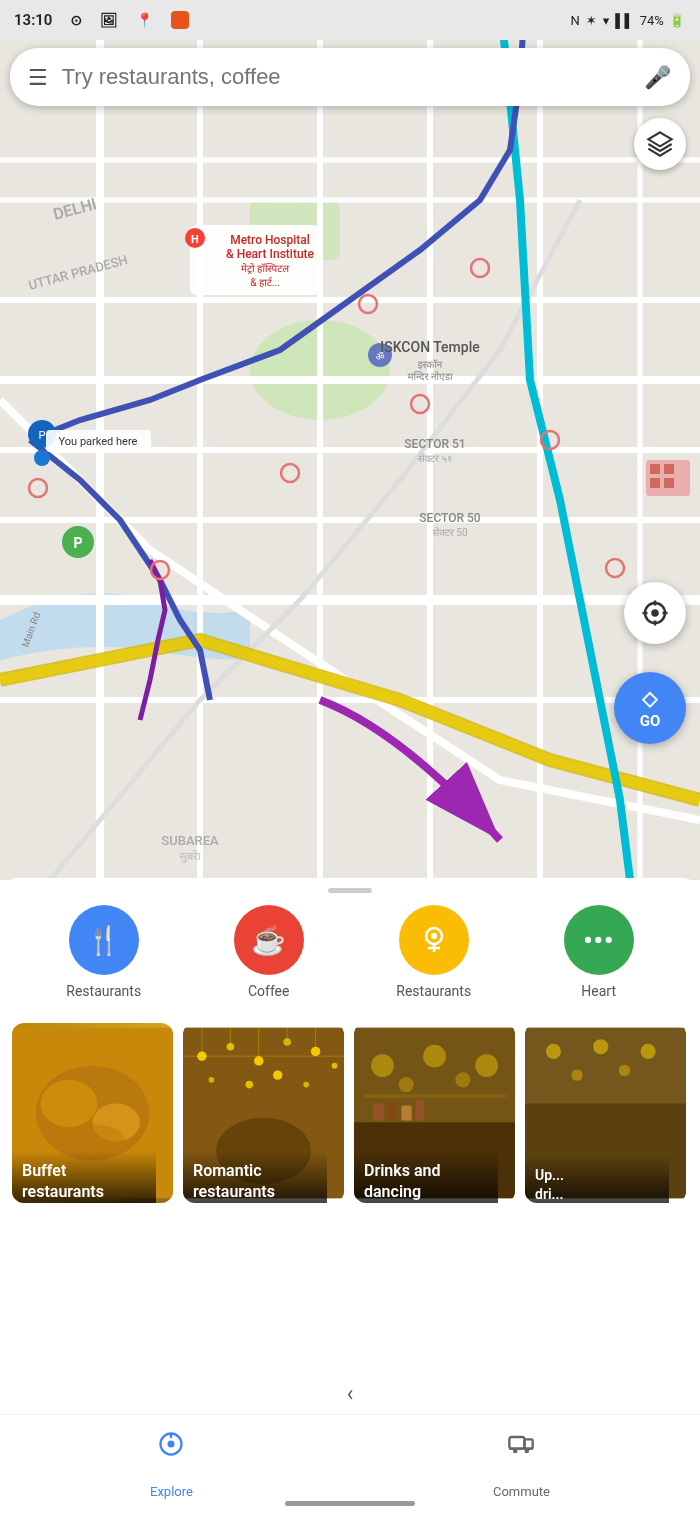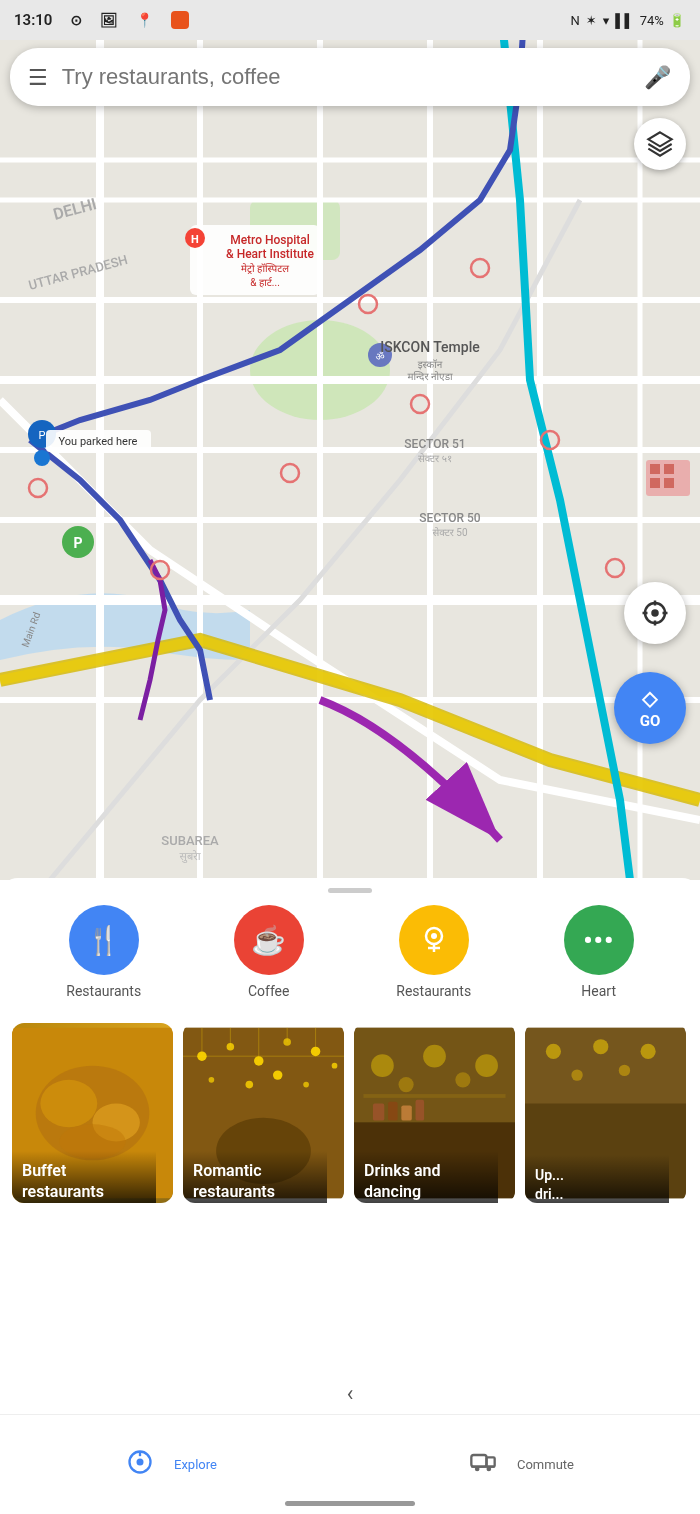--- a/index.html
+++ b/index.html
@@ -280,21 +280,21 @@
       height: 100px;
       background: #fff;
       border-top: 1px solid #eee;
       display: flex;
       align-items: center;
       justify-content: space-around;
       z-index: 20;
     }
     .nav-item {
       display: flex;
-      flex-direction: row;
+      flex-direction: column;
       align-items: center;
       gap: 20px;
       cursor: pointer;
     }
     .nav-icon {
       font-size: 26px;
     }
     .nav-label {
       font-size: 13px;
     }

